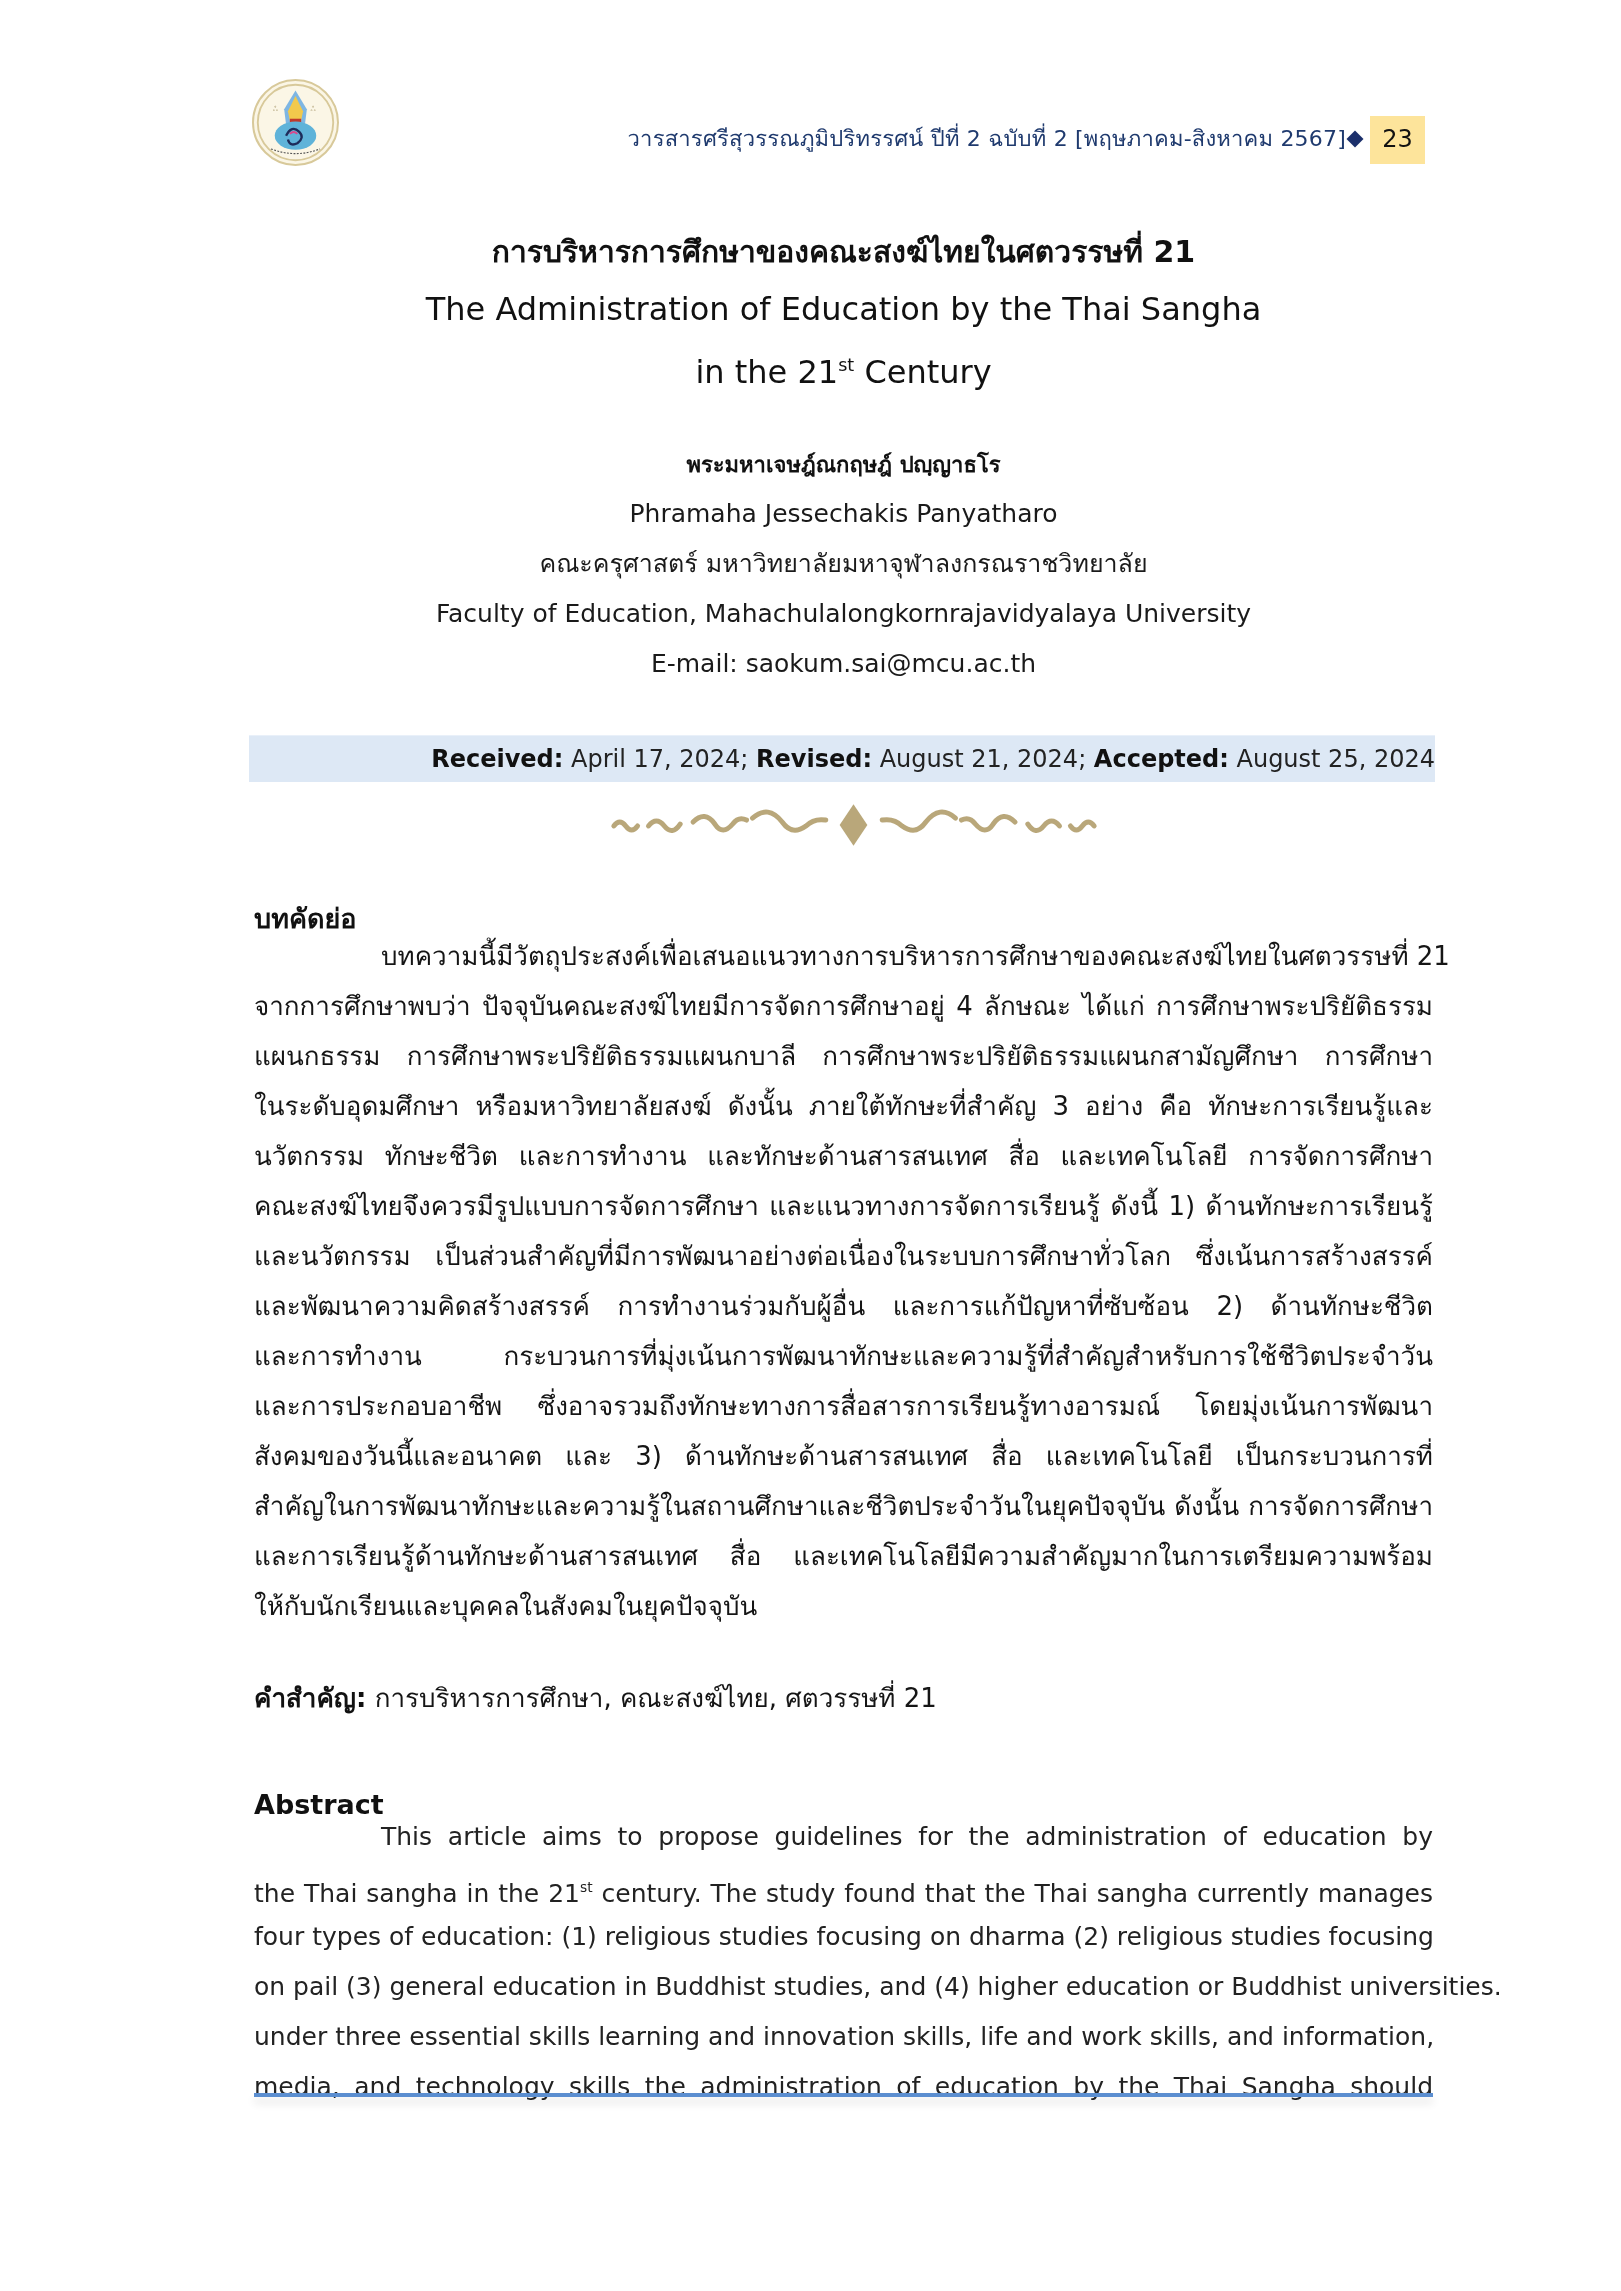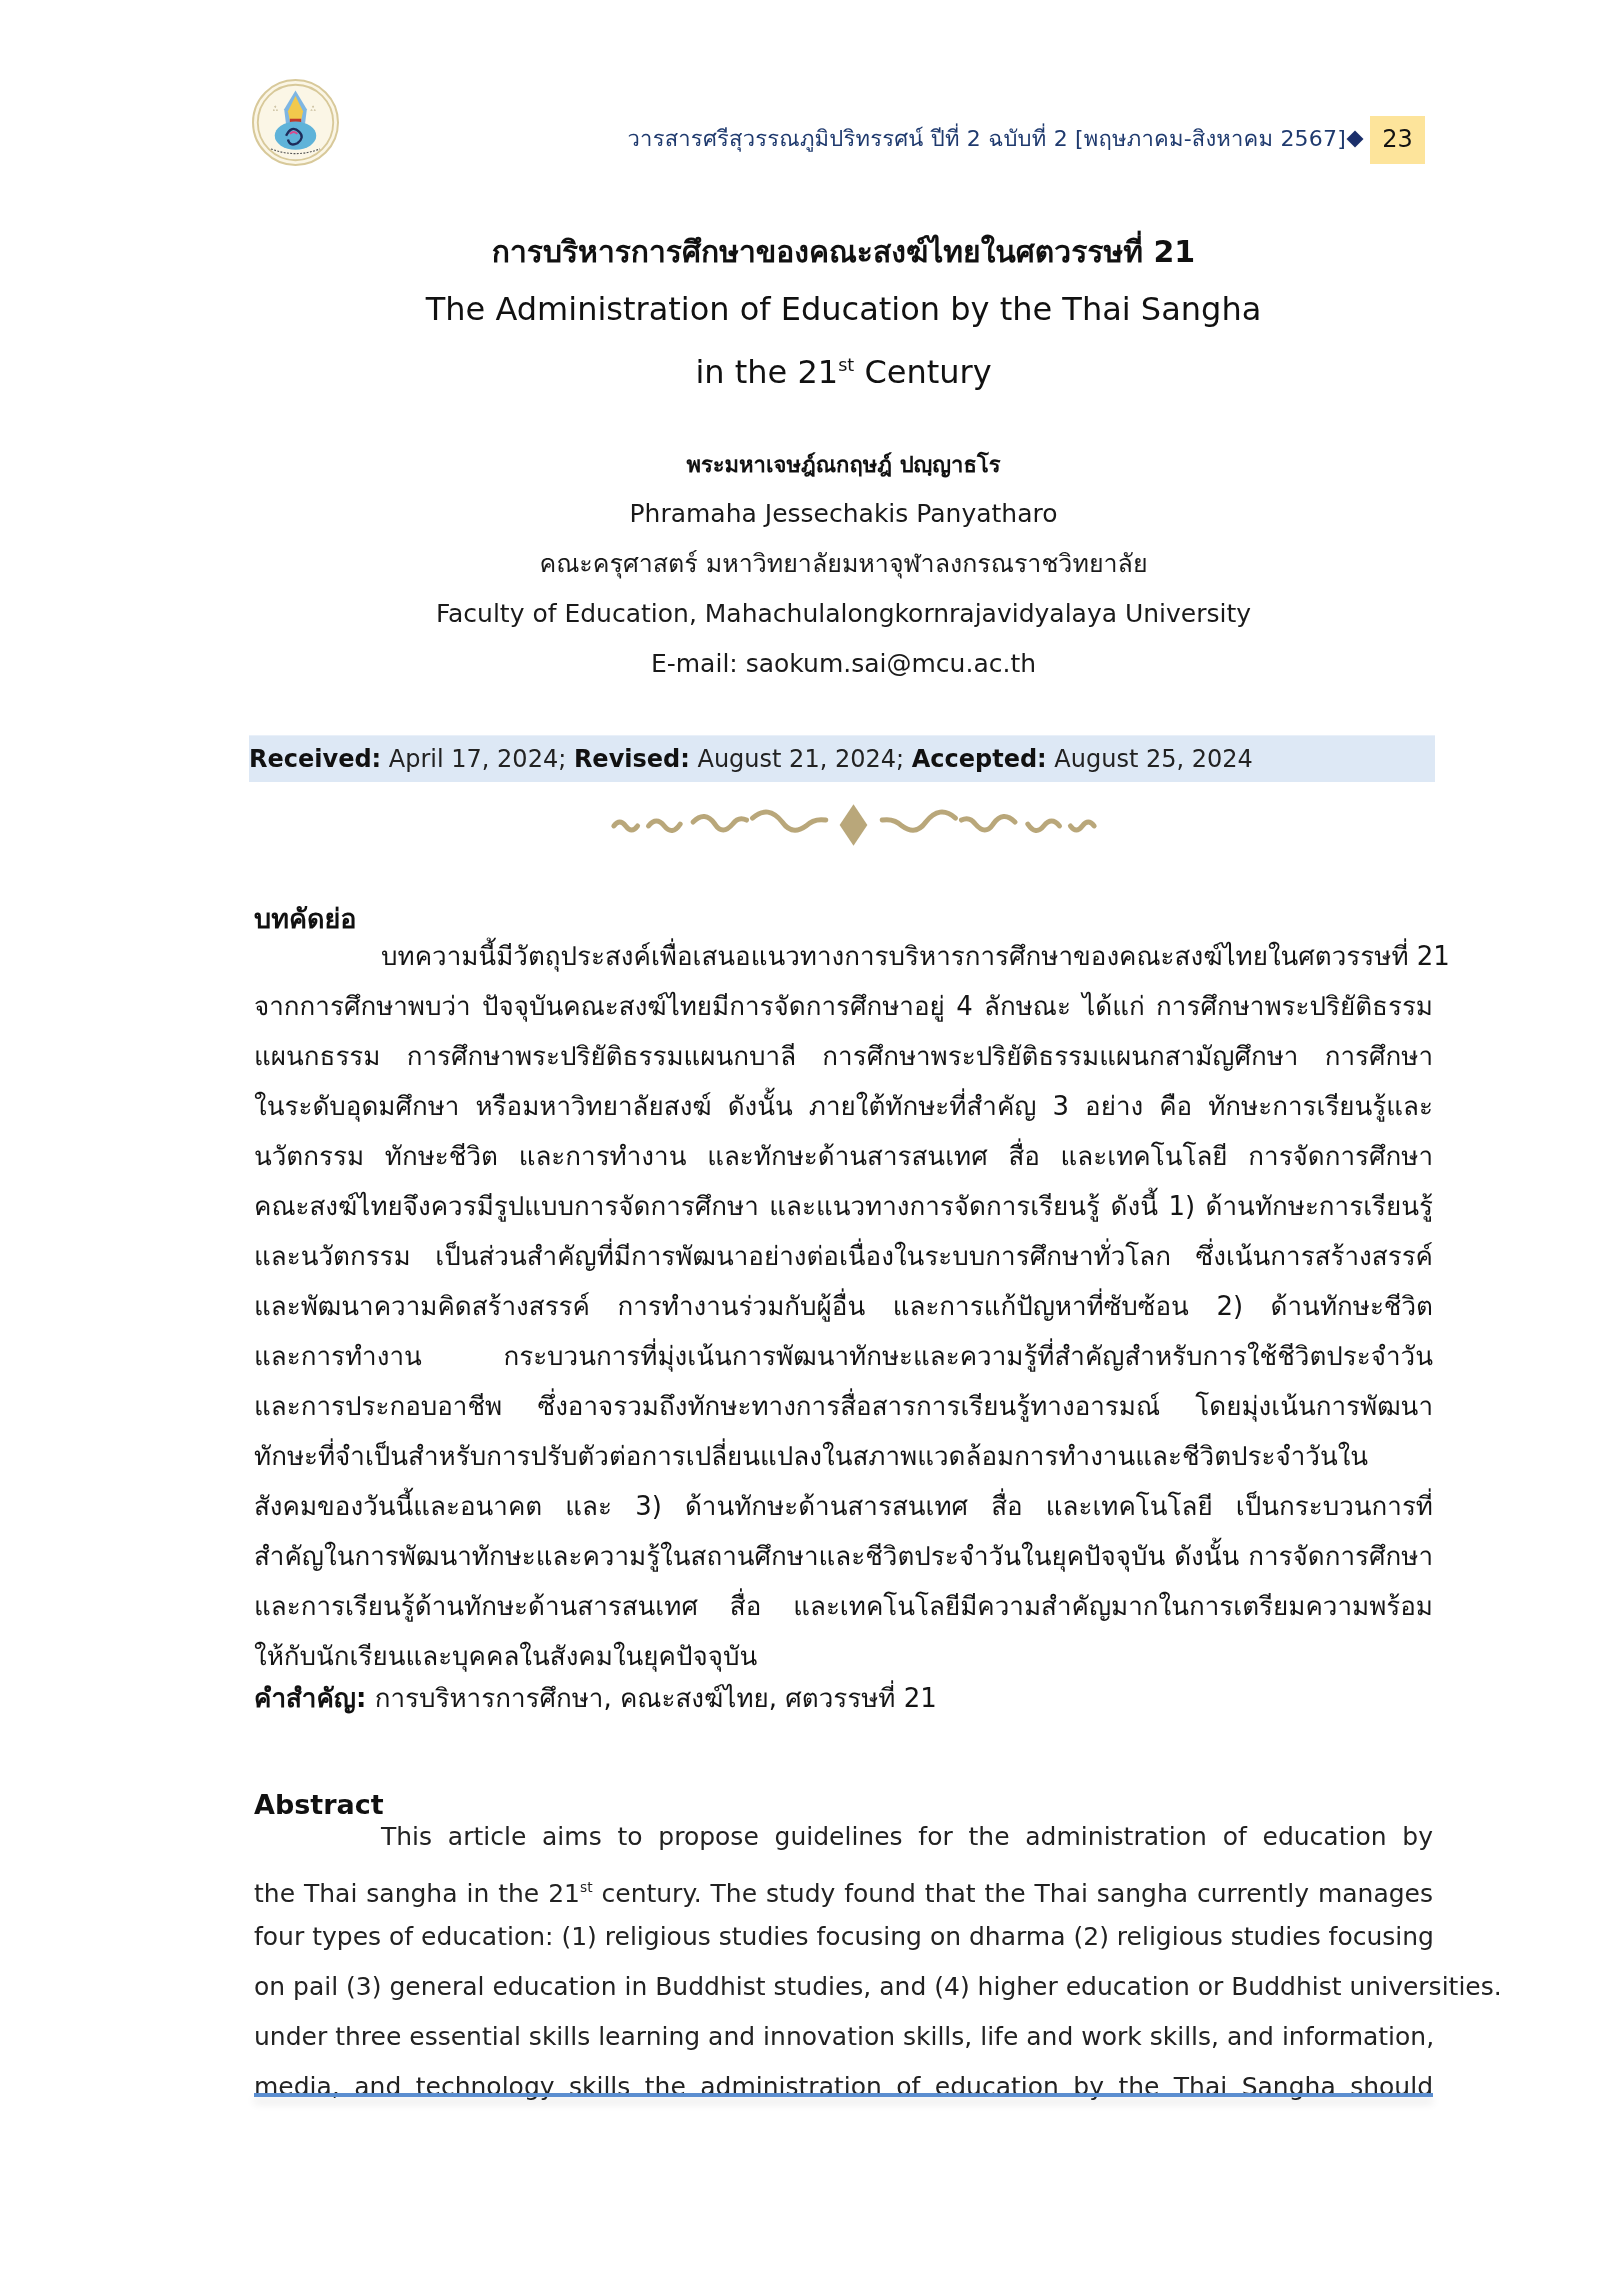--- a/index.html
+++ b/index.html
@@ -28,21 +28,21 @@
   .author { left:254px; width:1179px; text-align:center; font-size:25px; line-height:38px; color:#1a1a1a; }
   .author-th { top:446px; font-weight:bold; font-size:22px; color:#111; }
   .author-en { top:495px; }
   .affil-th { top:545px; }
   .affil-en { top:595px; }
   .email { top:645px; }
 
   
   .dates-band { left:249px; top:735px; width:1186px; height:46px; background:#dde8f5;
           border-top:1px solid #e9f0f9; }
-  .dates { width:100%; text-align:left; font-size:24px; line-height:46px; color:#222;border-radius:12px; }
+  .dates { width:100%; text-align:right; font-size:24px; line-height:46px; color:#222;border-radius:12px; }
   .dates b { font-weight:bold; color:#111; }
 
   .ornament { left:594px; top:800px; width:520px; height:50px; }
 
   
   .h-section { left:254px; font-weight:bold; font-size:27px; color:#111;margin-top:16px; }
   .h-th { top:881px; line-height:44px; }
   .para { left:254px; width:1179px; }
   .line { height:50px; line-height:50px; font-size:26px; white-space:nowrap; text-align:justify; text-align-last:justify; color:#151515; }
   .line.last { text-align-last:left; }
@@ -115,21 +115,20 @@
   <div class="line indent">บทความนี้มีวัตถุประสงค์เพื่อเสนอแนวทางการบริหารการศึกษาของคณะสงฆ์ไทยในศตวรรษที่ 21</div>
   <div class="line">จากการศึกษาพบว่า ปัจจุบันคณะสงฆ์ไทยมีการจัดการศึกษาอยู่ 4 ลักษณะ ได้แก่ การศึกษาพระปริยัติธรรม</div>
   <div class="line">แผนกธรรม การศึกษาพระปริยัติธรรมแผนกบาลี การศึกษาพระปริยัติธรรมแผนกสามัญศึกษา การศึกษา</div>
   <div class="line">ในระดับอุดมศึกษา หรือมหาวิทยาลัยสงฆ์ ดังนั้น ภายใต้ทักษะที่สำคัญ 3 อย่าง คือ ทักษะการเรียนรู้และ</div>
   <div class="line">นวัตกรรม ทักษะชีวิต และการทำงาน และทักษะด้านสารสนเทศ สื่อ และเทคโนโลยี การจัดการศึกษา</div>
   <div class="line">คณะสงฆ์ไทยจึงควรมีรูปแบบการจัดการศึกษา และแนวทางการจัดการเรียนรู้ ดังนี้ 1) ด้านทักษะการเรียนรู้</div>
   <div class="line">และนวัตกรรม เป็นส่วนสำคัญที่มีการพัฒนาอย่างต่อเนื่องในระบบการศึกษาทั่วโลก ซึ่งเน้นการสร้างสรรค์</div>
   <div class="line">และพัฒนาความคิดสร้างสรรค์ การทำงานร่วมกับผู้อื่น และการแก้ปัญหาที่ซับซ้อน 2) ด้านทักษะชีวิต</div>
   <div class="line">และการทำงาน กระบวนการที่มุ่งเน้นการพัฒนาทักษะและความรู้ที่สำคัญสำหรับการใช้ชีวิตประจำวัน</div>
   <div class="line">และการประกอบอาชีพ ซึ่งอาจรวมถึงทักษะทางการสื่อสารการเรียนรู้ทางอารมณ์ โดยมุ่งเน้นการพัฒนา</div>
-  <div class="line">ทักษะที่จำเป็นสำหรับการปรับตัวต่อการเปลี่ยนแปลงในสภาพแวดล้อมการทำงานและชีวิตประจำวันใน</div>
   <div class="line">สังคมของวันนี้และอนาคต และ 3) ด้านทักษะด้านสารสนเทศ สื่อ และเทคโนโลยี เป็นกระบวนการที่</div>
   <div class="line">สำคัญในการพัฒนาทักษะและความรู้ในสถานศึกษาและชีวิตประจำวันในยุคปัจจุบัน ดังนั้น การจัดการศึกษา</div>
   <div class="line">และการเรียนรู้ด้านทักษะด้านสารสนเทศ สื่อ และเทคโนโลยีมีความสำคัญมากในการเตรียมความพร้อม</div>
   <div class="line last">ให้กับนักเรียนและบุคคลในสังคมในยุคปัจจุบัน</div>
 </div>
 <div class="abs keywords"><b>คำสำคัญ:</b><span> การบริหารการศึกษา, คณะสงฆ์ไทย, ศตวรรษที่ 21</span></div>
 
 <div class="abs h-section h-en">Abstract</div>
 <div class="abs para para-en">
   <div class="line indent">This article aims to propose guidelines for the administration of education by</div>

